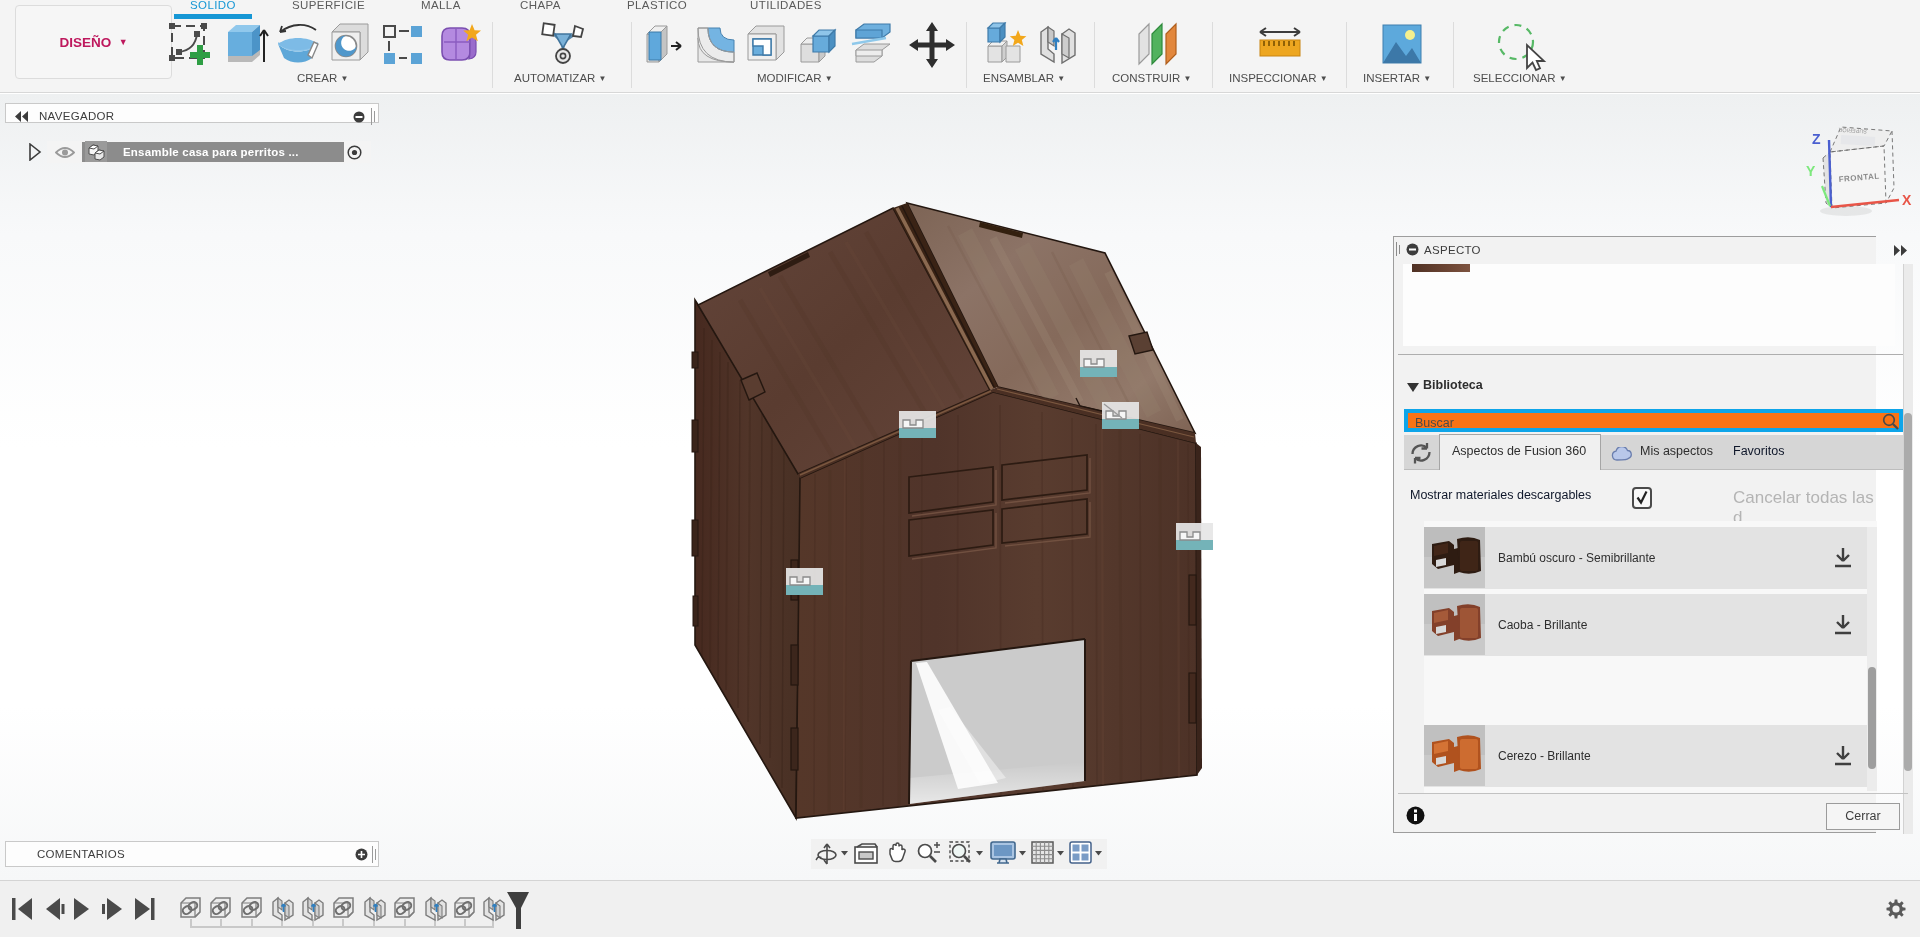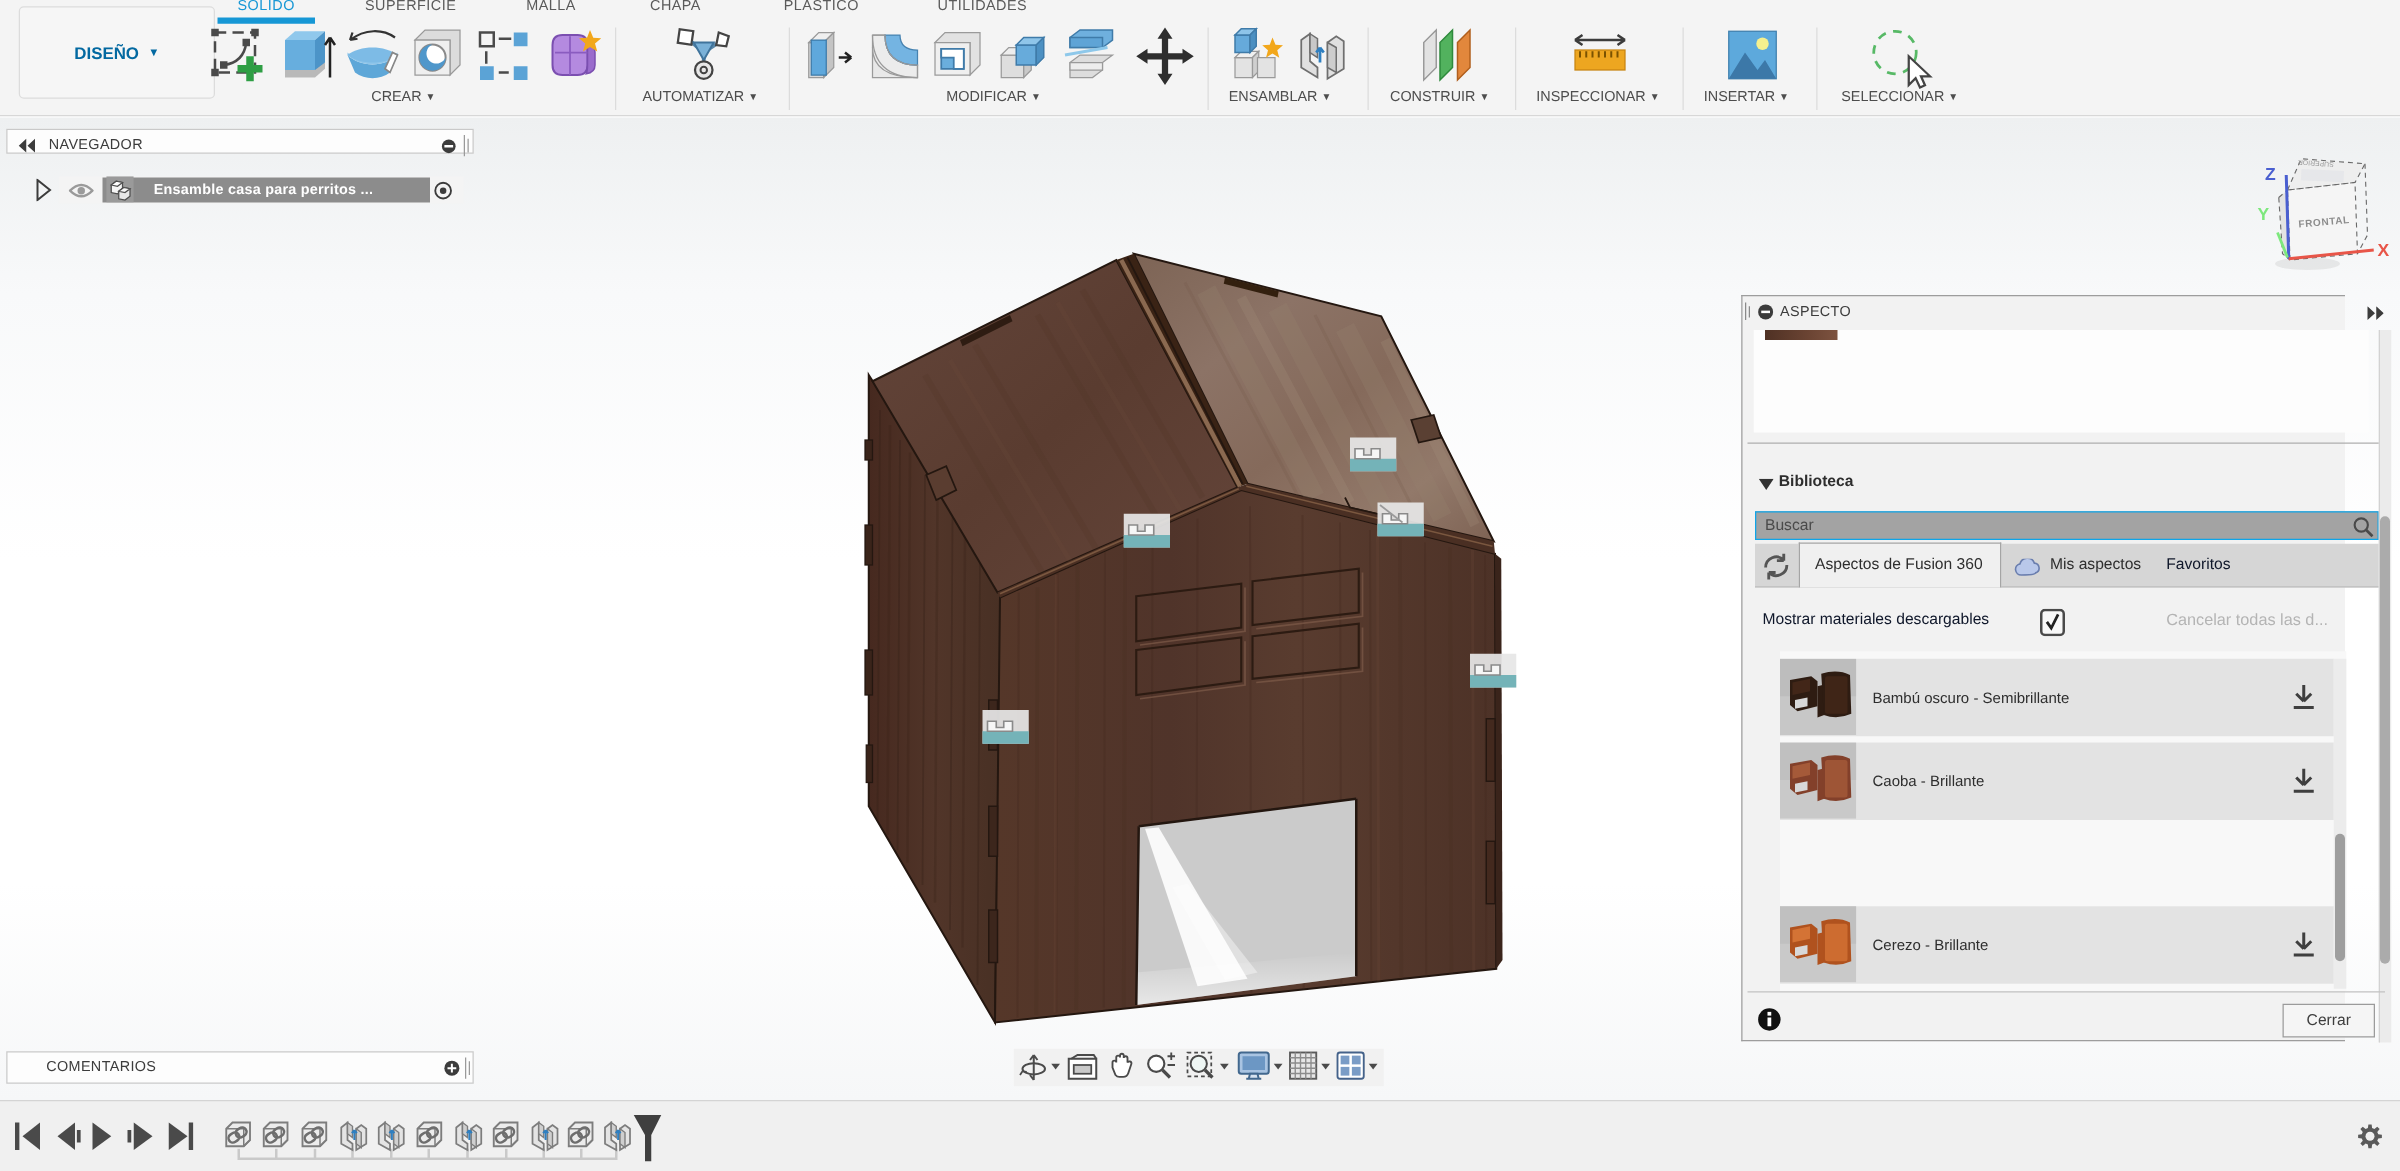--- a/index.html
+++ b/index.html
@@ -7,35 +7,35 @@
   body { position:relative; background:#fff; }
   .abs { position:absolute; }
   
   #toolbar { left:0; top:0; width:1920px; height:93px; background:#f4f4f4; border-bottom:1px solid #d7d7d7; }
   .tab { position:absolute; top:-1px; font-size:11.5px; color:#5a5a5a; letter-spacing:0.4px; }
   .tab.active { color:#1697d5; }
   #tabbar-line { position:absolute; left:174px; top:14px; width:78px; height:5px; background:#1697d5; }
   .gsep { position:absolute; top:22px; height:66px; width:1px; background:#dcdcdc; }
   .glabel { position:absolute; top:72px; font-size:11.5px; color:#4d4d4d; white-space:nowrap; }
   .glabel .dn { font-size:8px; position:relative; top:-1px; color:#4d4d4d; }
-  #btn-diseno { left:15px; top:5px; width:157px; height:74px; background:#f6f6f6; border:1px solid #dcdcdc; border-radius:4px; text-align:center; line-height:74px; font-size:13.5px; font-weight:bold; color:#0369a1; }
+  #btn-diseno { left:15px; top:5px; width:157px; height:74px; background:#f6f6f6; border:1px solid #dcdcdc; border-radius:4px; text-align:center; line-height:74px; font-size:13.5px; font-weight:bold; color:#be185d; }
   
   #canvas { left:0; top:94px; width:1920px; height:786px; background:linear-gradient(180deg,#eef0f1 0%, #f8f9fa 18%, #ffffff 45%, #ffffff 78%, #f6f7f8 100%); }
   
   #navbar-panel { left:5px; top:103px; width:374px; height:20px; background:#fdfdfd; border:1px solid #c9c9c9; }
   #comment-panel { left:5px; top:841px; width:374px; height:26px; background:#fdfdfd; border:1px solid #c9c9c9; }
   .ptitle { position:absolute; font-size:11.5px; color:#3c3c3c; letter-spacing:0.3px; }
   
   #timeline { left:0; top:880px; width:1920px; height:57px; background:#f0f0f0; border-top:1px solid #d4d4d4; }
   
   #navtools { left:811px; top:839px; width:296px; height:30px; background:#f1f1f1; }
   
   #aspecto { left:1393px; top:236px; width:483px; height:597px; background:#f2f2f2; border:1px solid #9d9d9d; border-right:none; }
   #asp-white { position:absolute; left:9px; top:27px; width:492px; height:82px; background:#fdfdfd; }
-  #asp-search { position:absolute; left:10px; top:172px; width:499px; height:23px; background:#a3a3a3; border:1px solid #0ea5e9; font-size:12.5px; color:#4a4a4a; line-height:21px; padding-left:7px; }
+  #asp-search { position:absolute; left:10px; top:172px; width:499px; height:23px; background:#f97316; border:4px solid #0ea5e9; font-size:12.5px; color:#4a4a4a; line-height:21px; padding-left:7px; }
   .asp-row { position:absolute; left:30px; width:443px; height:62px; background:#e3e3e3; }
   .asp-row .lbl { position:absolute; left:74px; top:50%; transform:translateY(-50%); font-size:12px; color:#2e2e2e; }
   .thumb { position:absolute; left:0; top:0; width:61px; height:61px; }
 </style>
 </head>
 <body>
 <div class="abs" id="canvas"></div>
 <svg class="abs" style="left:640px;top:190px;" width="620" height="660" viewBox="640 190 620 660">
   <defs>
     <linearGradient id="gFront" x1="0" y1="0" x2="1" y2="0">
@@ -648,21 +648,21 @@
       <path d="M6 13 a4.5 4.5 0 0 1 -1 -8.9 a6 6 0 0 1 11.5 -0.6 a4 4 0 0 1 1 7.8 Q17 13 6 13 Z" fill="#b9c8ea" stroke="#6a7eae" stroke-width="1.3"></path>
     </svg>
   <div class="abs" style="left:246px;top:207px;font-size:12.5px;color:#2e2e2e;">Mis aspectos</div>
   <div class="abs" style="left:339px;top:207px;font-size:12.5px;color:#0f172a;">Favoritos</div>
   <div class="abs" style="left:305px;top:233px;width:1px;height:0px;background:#bdbdbd;"></div>
   <div class="abs" style="left:16px;top:251px;font-size:12.5px;color:#0f172a;">Mostrar materiales descargables</div>
   <svg class="abs" style="left:238px;top:250px;" width="20" height="22" viewBox="0 0 20 22">
     <rect x="1" y="1" width="18" height="20" rx="3" fill="#f8f8f8" stroke="#4a4a4a" stroke-width="2"></rect>
     <path d="M5.5 10.5 L9 15.5 L14.5 4.5" fill="none" stroke="#222" stroke-width="2.2"></path>
   </svg>
-  <div class="abs" style="left:339px;top:251px;font-size:13px;color:#b4b4b4;">Cancelar todas las d...</div>
+  <div class="abs" style="left:339px;top:251px;font-size:17px;color:#b4b4b4;">Cancelar todas las d...</div>
   <div class="abs" style="left:30px;top:284px;width:453px;height:272px;background:#f8f8f8;"></div>
   <div class="asp-row" style="top:357px;">
       <div class="lbl">Caoba - Brillante</div>
     <svg class="thumb" viewBox="0 0 61 61">
         <rect width="61" height="61" fill="#c9c9c9"></rect>
         <rect width="61" height="30" fill="#c0c0c0"></rect>
         <g fill="#83402a">
           <path d="M8 17 L25 14 L30 18 L30 38 L14 42 L8 37 Z"></path>
           <path d="M30 22 L38 20 L38 44 L30 47 Z"></path>
           <path d="M33 12 Q46 8 56 13 L57 44 Q46 49 35 45 Z"></path>

